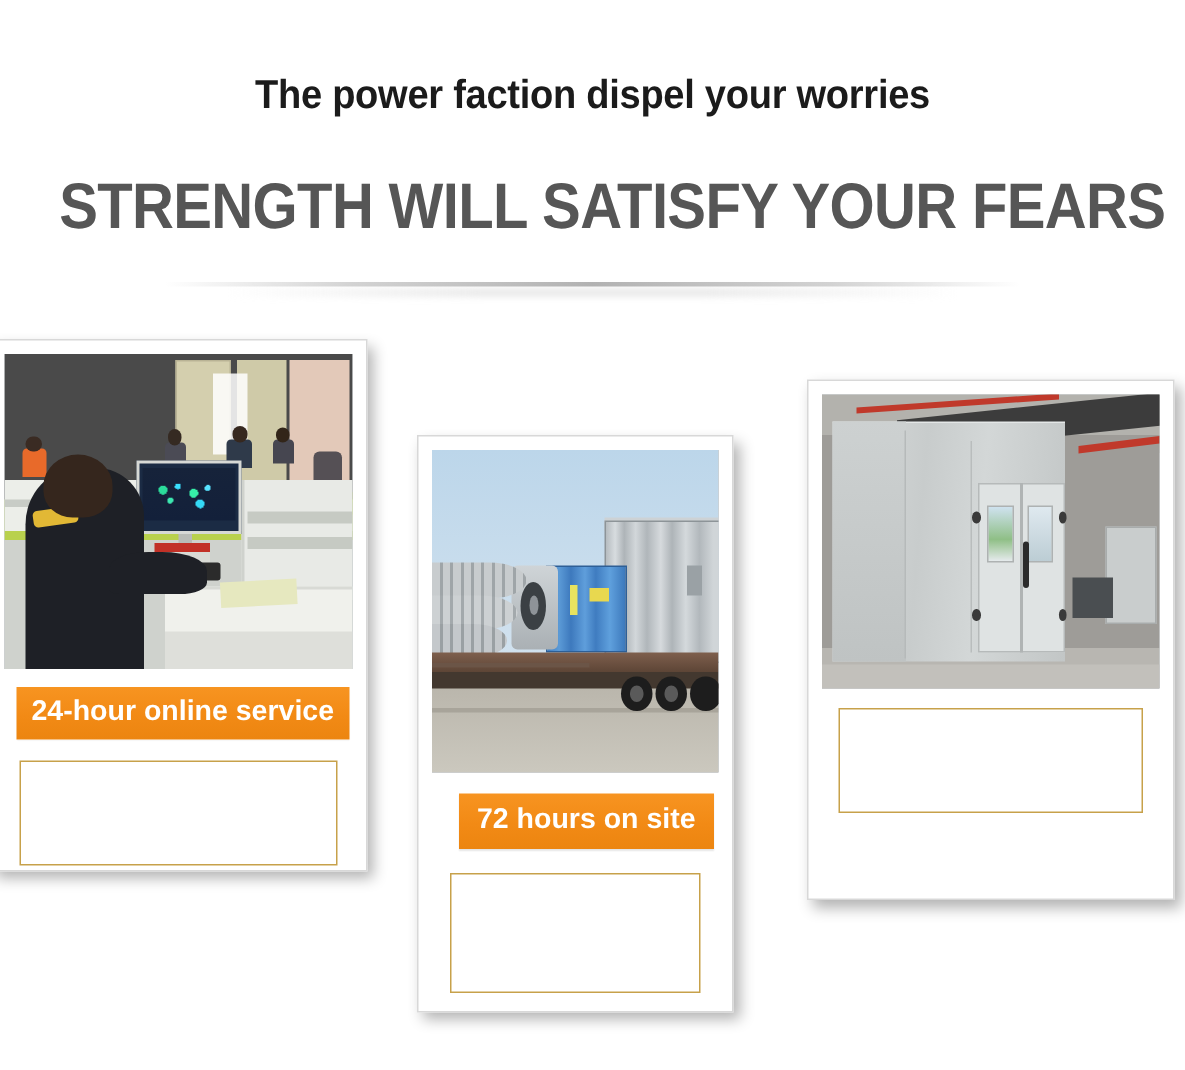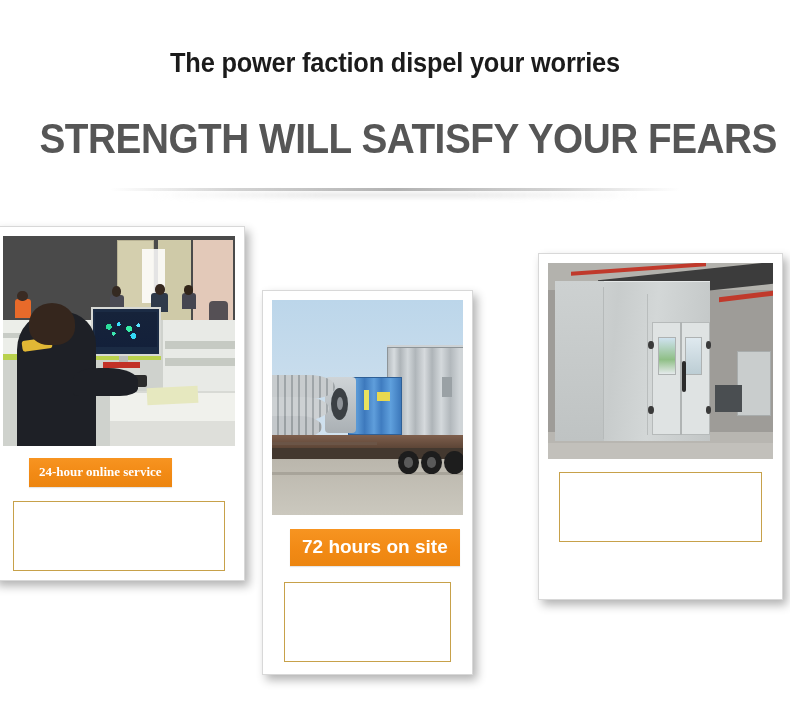--- a/index.html
+++ b/index.html
@@ -109,33 +109,32 @@
     box-sizing: border-box;
   }
 
   
   #card-1 {
     left: -7px; top: 226px;
     width: 252px; height: 355px;
   }
   #card-1 .card-photo { height: 210px; }
   #card-1 .badge {
-    margin: 12px 0 0 26px;
+    margin: 12px 0 0 8px;
     padding: 6px 10px 7px 10px;
-    font-size: 13px;
-    font-family: Liberation Serif, serif;
+    font-size: 19px;
   }
   #card-1 .note-box {
     margin: 14px 10px 0 10px;
     height: 70px;
   }
 
   
   #card-2 {
-    left: 262px; top: 290px;
+    left: 278px; top: 290px;
     width: 211px; height: 385px;
   }
   #card-2 .card-photo { height: 215px; }
   #card-2 .badge {
     margin: 14px 0 0 18px;
     padding: 7px 12px 8px 12px;
     font-size: 19px;
   }
   #card-2 .note-box {
     margin: 16px 12px 0 12px;

